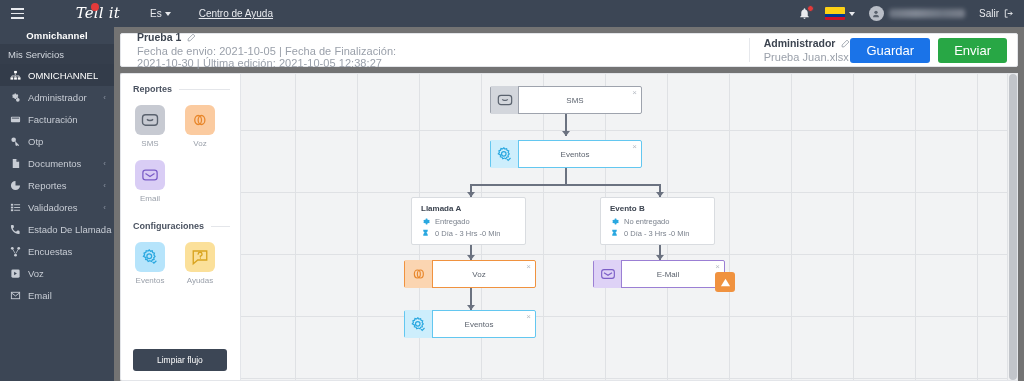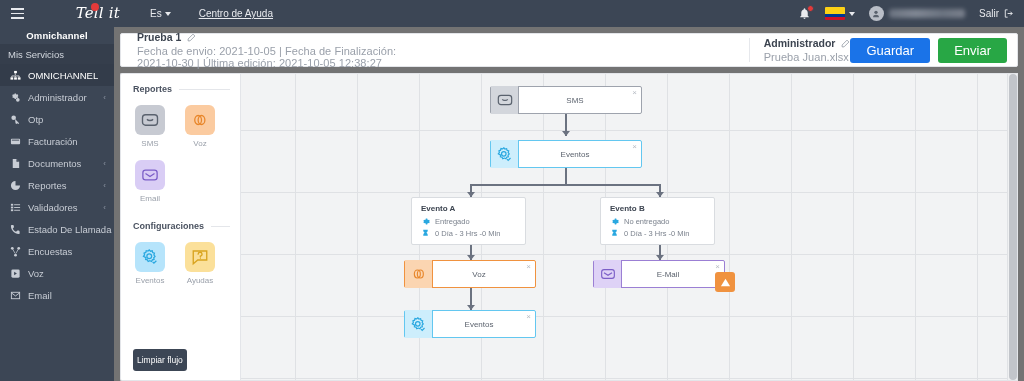--- a/index.html
+++ b/index.html
@@ -138,21 +138,21 @@
   }
   .pal-label { font-size: 8px; color: #9aa0aa; margin-top: 4px; }
   .pal-sms { background: #c7cad2; }
   .pal-voz { background: #fbcba0; }
   .pal-email { background: #d9cdf5; }
   .pal-ev { background: #b6e4fb; }
   .pal-help { background: #fbe09a; }
   .clean-btn {
     position: absolute; left: 12px; bottom: 9px;
     background: #3c4655; color: #ffffff; font-size: 8.5px;
-    border: none; border-radius: 3px; padding: 6px 4px; cursor: pointer;
+    border: none; border-radius: 3px; padding: 6px 24px; cursor: pointer;
     font-family: "Liberation Sans", sans-serif;
   }
 
   
   .canvas-wrap {
     flex: 1; position: relative; overflow: hidden;
     background: #f2f3f4;
     background-image:
       linear-gradient(to right, #dfe1e4 1px, transparent 1px),
       linear-gradient(to bottom, #dfe1e4 1px, transparent 1px);
@@ -295,34 +295,34 @@
               <path d="M9 6a3 3 0 1 0 0 6 3 3 0 0 0 0-6zm7.5 3l1.6-1.3-1.5-2.6-1.9.6a5.6 5.6 0 0 0-1.4-.8L13 3H10l-.3 1.9c-.5.2-1 .5-1.4.8l-1.9-.6-1.5 2.6L6.5 9l-1.6 1.3 1.5 2.6 1.9-.6c.4.3.9.6 1.4.8l.3 1.9h3l.3-1.9c.5-.2 1-.5 1.4-.8l1.9.6 1.5-2.6z"></path>
               <circle cx="17" cy="17" r="4"></circle>
             </svg>
           </span>
           <span>Administrador</span>
           <span class="chev">‹</span>
         </div>
         <div class="sb-item">
           <span class="ic">
             <svg width="11" height="11" viewBox="0 0 24 24" fill="#c8cdd5">
+              <rect x="2" y="6" width="20" height="12" rx="2"></rect>
+              <rect x="4" y="8" width="16" height="2" fill="#3c4655"></rect>
+            </svg>
+          </span>
+          <span>Facturación</span>
+        </div>
+        <div class="sb-item">
+          <span class="ic">
+            <svg width="11" height="11" viewBox="0 0 24 24" fill="#c8cdd5">
               <circle cx="8" cy="8" r="5"></circle>
               <path d="M11 11l9 9-2 2-2-2-2 2-2-2"></path>
             </svg>
           </span>
           <span>Otp</span>
-        </div>
-        <div class="sb-item">
-          <span class="ic">
-            <svg width="11" height="11" viewBox="0 0 24 24" fill="#c8cdd5">
-              <rect x="2" y="6" width="20" height="12" rx="2"></rect>
-              <rect x="4" y="8" width="16" height="2" fill="#3c4655"></rect>
-            </svg>
-          </span>
-          <span>Facturación</span>
         </div>
         <div class="sb-item">
           <span class="ic">
             <svg width="11" height="11" viewBox="0 0 24 24" fill="#c8cdd5">
               <path d="M6 2h8l6 6v14H6z"></path>
               <path d="M14 2v6h6" fill="#3c4655"></path>
             </svg>
           </span>
           <span>Documentos</span>
           <span class="chev">‹</span>
@@ -530,21 +530,21 @@
               <circle cx="11" cy="11" r="3.2"></circle>
               <path d="M11 2.5l1.6 1.8 2.4-.5.6 2.3 2.3.9-.7 2.3 1.5 1.9-1.7 1.7.4 2.4-2.3.5-1.1 2.2-2.2-1-2.2 1-1.1-2.2-2.3-.5.4-2.4L3.3 11l1.5-1.9-.7-2.3 2.3-.9.6-2.3 2.4.5z"></path>
               <path d="M15.5 18.5l1.7 1.7 3.3-3.3"></path>
             </svg>
           </div>
           <div class="nlabel">Eventos</div>
           <div class="nclose">×</div>
         </div>
 
         <div class="evt-box" style="left:170px; top:123px;">
-          <div class="evt-title">Evento A</div>
+          <div class="evt-title">Llamada A</div>
           <div class="evt-row">
             <svg width="9" height="9" viewBox="0 0 24 24" fill="#2aa8e0">
               <path d="M12 8a4 4 0 1 0 0 8 4 4 0 0 0 0-8zm9.4 4l2-1.6-1.9-3.3-2.4.8a7.7 7.7 0 0 0-2-1.2L16.7 4h-3.8l-.4 2.7c-.7.3-1.4.7-2 1.2l-2.4-.8L6.2 10.4 8.2 12l-2 1.6 1.9 3.3 2.4-.8c.6.5 1.3.9 2 1.2l.4 2.7h3.8l.4-2.7c.7-.3 1.4-.7 2-1.2l2.4.8 1.9-3.3-2-1.6z"></path>
             </svg>
             <span>Entregado</span>
           </div>
           <div class="evt-row">
             <svg width="9" height="9" viewBox="0 0 24 24" fill="#2aa8e0">
               <path d="M6 2h12v2c0 3-2.5 5-4 6 1.5 1 4 3 4 6v2H6v-2c0-3 2.5-5 4-6-1.5-1-4-3-4-6V2z"></path>
             </svg>

